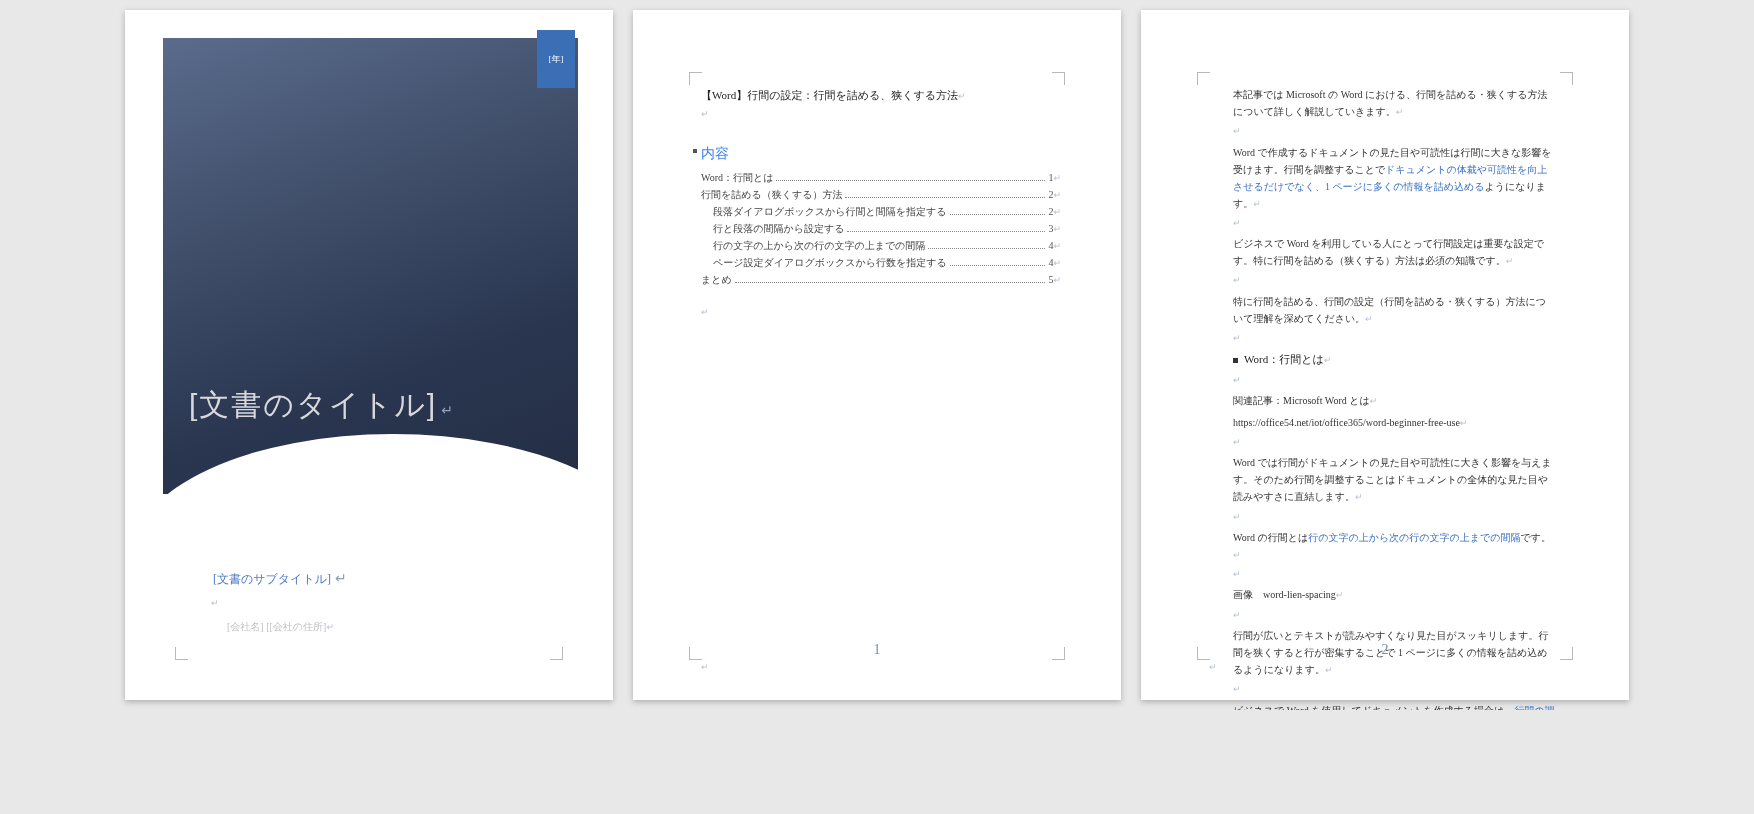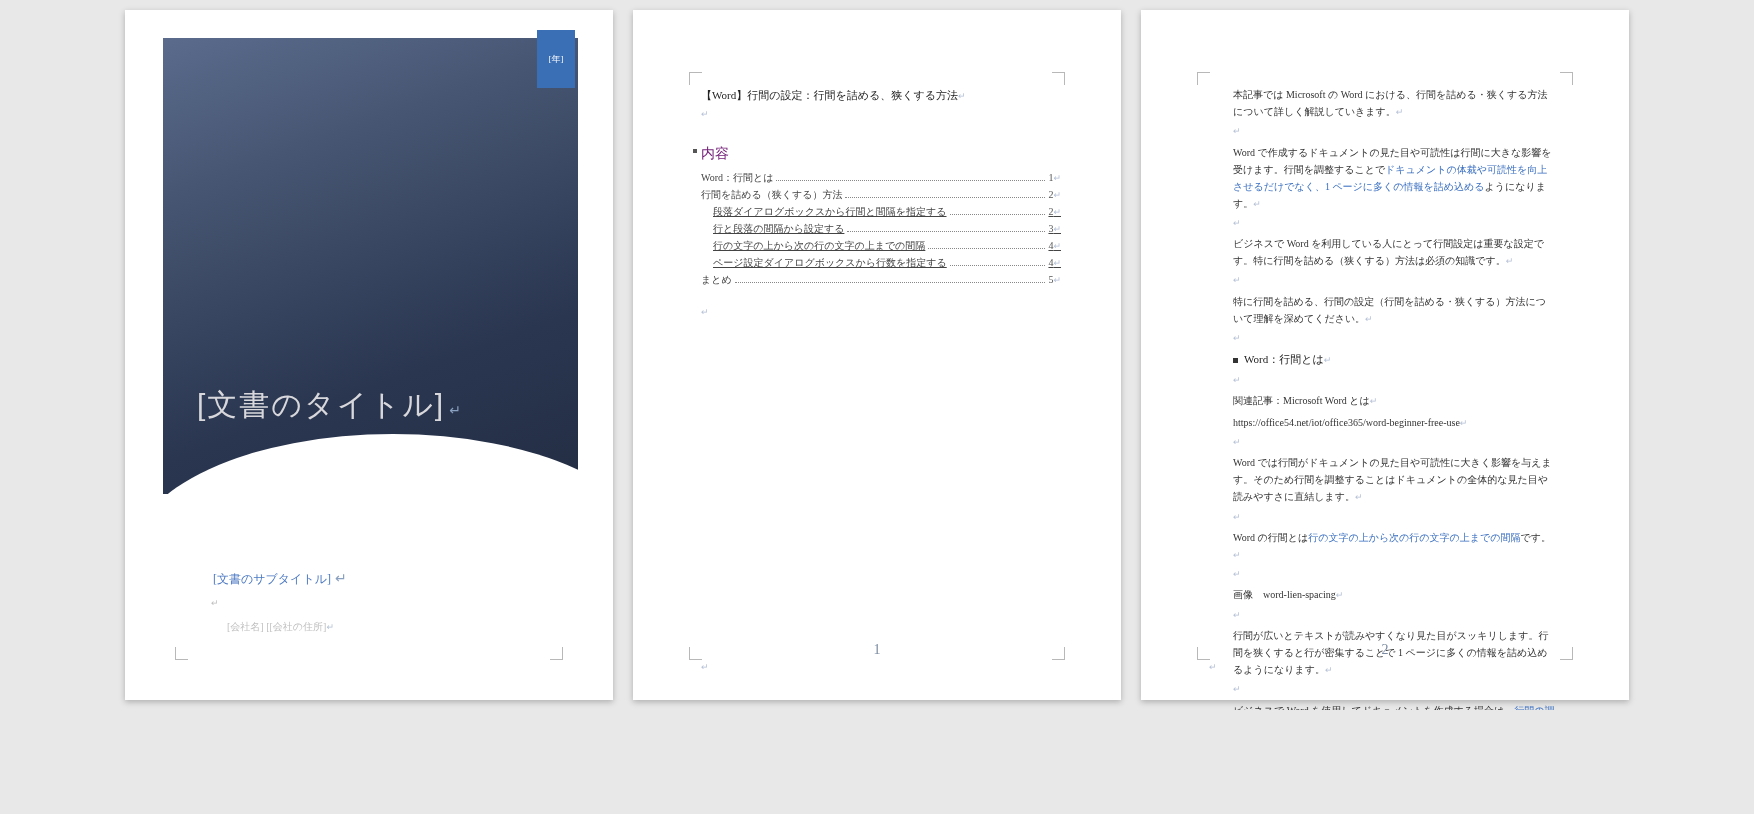--- a/index.html
+++ b/index.html
@@ -55,21 +55,21 @@
     width:38px; height:58px;
     background:#3b6fb5;
     color:#fff;
     font-size:9px;
     display:flex;
     align-items:center;
     justify-content:center;
   }
   .cover-title {
     position:absolute;
-    left: 72px; top: 375px;
+    left: 64px; top: 375px;
     color:#d8d8dc;
     font-size:30px;
     font-family: "Yu Gothic", sans-serif;
     letter-spacing:2px;
   }
   .enter-mark { color:#8aa0c0; font-size:14px; margin-left:4px;}
   .cover-sub {
     position:absolute;
     left: 88px; top:560px;
     color:#4a78c3;
@@ -78,26 +78,26 @@
   .cover-company {
     position:absolute;
     left:86px; top:610px;
     color:#bfbfbf;
     font-size:10px;
     margin-left:16px;
   }
   
   .p2-body { position:absolute; left:68px; top:78px; width:360px;}
   .p2-heading { font-size:11px; color:#222; }
-  .toc-title { color:#701a75; font-size:14px; margin:26px 0 8px 0;}
+  .toc-title { color:#3b82f6; font-size:14px; margin:26px 0 8px 0;}
   .toc-line { display:flex; align-items:baseline; font-size:10px; color:#444; margin:3px 0;}
   .toc-text { white-space:nowrap;}
   .toc-dots { flex:1; border-bottom:1px dotted #888; margin:0 3px 3px 3px;}
   .toc-num { color:#555;}
-  .indent1 { padding-left:12px;text-decoration:underline; }
+  .indent1 { padding-left:12px; }
   .page-num { position:absolute; bottom:42px; left:0; width:100%; text-align:center; color:#7a8aa0; font-size:14px; font-family:serif;}
   
   .p3-body { position:absolute; left:76px; top:76px; width:338px; font-size:10px; color:#333; line-height:1.7;}
   .p3-body p { margin:0 0 4px 16px;}
   .blue { color:#3a6fc0;}
   .para-mark { color:#b6c2d6; font-size:9px;}
   .section-h { font-size:11px; margin-top:10px; color:#222;}
   .bullet { display:inline-block; width:5px;height:5px;background:#333;margin-right:6px; vertical-align:middle;}
 </style>
 </head>

